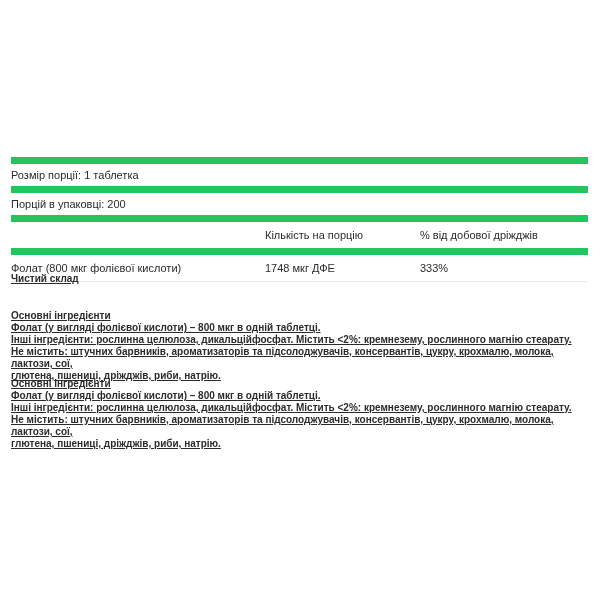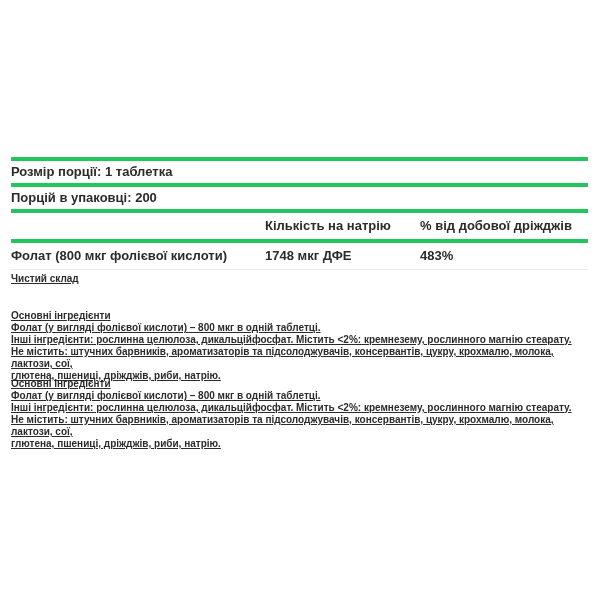--- a/index.html
+++ b/index.html
@@ -24,24 +24,24 @@
   
   .facts-table {
     position: absolute;
     top: 157px;
     left: 11px;
     width: 577px;
     border-collapse: collapse;
     table-layout: fixed;
   }
   .facts-table td {
-    border-top: 4px solid #22c55e;
+    border-top: 7px solid #22c55e;
     padding: 5px 0 5px 0;
-    font-size: 13px;
-    font-weight: bold;
+    font-size: 11px;
+    font-weight: normal;
     line-height: 12px;
     color: #2b2b2b;
     vertical-align: middle;
     white-space: nowrap;
   }
   .facts-table tr.last-row td {
     border-bottom: 1px solid #ebebeb;
     margin-top: 16px;
   }
   .col-name   { width: 254px; }
@@ -81,27 +81,27 @@
     </colgroup>
     <tbody>
       <tr>
         <td colspan="3">Розмір порції: 1 таблетка</td>
       </tr>
       <tr>
         <td colspan="3">Порцій в упаковці: 200</td>
       </tr>
       <tr class="row-tall">
         <td></td>
-        <td>Кількість на натрію</td>
+        <td>Кількість на порцію</td>
         <td>% від добової дріжджів</td>
       </tr>
       <tr class="row-tall last-row">
         <td>Фолат (800 мкг фолієвої кислоти)</td>
         <td>1748 мкг ДФЕ</td>
-        <td>483%</td>
+        <td>333%</td>
       </tr>
     </tbody>
   </table>
 
   <div class="prose block-clean">
     <span class="heading">Чистий склад</span>
   </div>
 
   <div class="prose block-ingr-one">
     <span class="heading">Основні інгредієнти</span>

